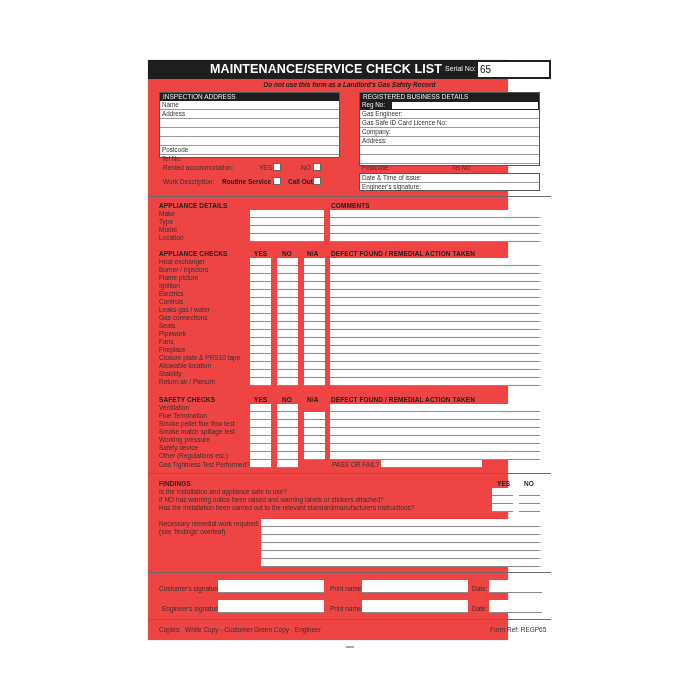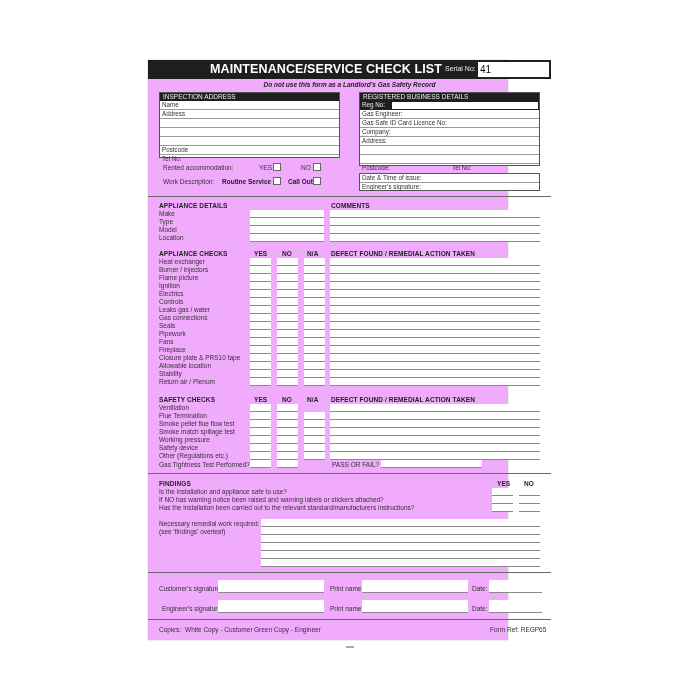--- a/index.html
+++ b/index.html
@@ -1,17 +1,17 @@
 <!DOCTYPE html>
 <html><head>
 <meta charset="utf-8">
 <style>
   html, body { margin:0; padding:0; background:#ffffff; }
   body { width:700px; height:700px; position:relative; font-family:"Liberation Sans", sans-serif; color:#222; overflow:hidden; }
-  .form { position:absolute; left:148px; top:60px; width:360px; height:580px; background:#f0abfc; box-shadow:0 0 1px #999; }
+  .form { position:absolute; left:148px; top:60px; width:360px; height:580px; background:#ef4444; box-shadow:0 0 1px #999; }
   .titlebar { position:absolute; left:0; top:0; width:403px; height:19px; background:#1e1e1e; }
   .title { position:absolute; left:62px; top:2px; font-size:12.5px; font-weight:bold; color:#fff; letter-spacing:0.1px; white-space:nowrap; }
   .serial-label { position:absolute; left:297px; top:5px; font-size:7px; color:#eee; white-space:nowrap; }
   .serial-box { position:absolute; left:329px; top:1px; width:73px; height:17px; background:#fff; border:1px solid #222; box-sizing:border-box; font-size:10px; line-height:15px; padding-left:2px; color:#111; }
   .notice { position:absolute; left:0; top:21px; width:403px; text-align:center; font-size:6.5px; font-weight:bold; font-style:italic; color:#222; }
   .panel { position:absolute; background:#fff; border:1px solid #555; box-sizing:border-box; }
   .panel-head { background:#1e1e1e; color:#eee; font-size:6.5px; height:8px; line-height:8px; padding-left:3px; white-space:nowrap; }
   .prow { height:8px; border-bottom:1px solid #999; font-size:6.3px; line-height:8px; padding-left:2px; white-space:nowrap; color:#333; box-sizing:content-box; position:relative; }
   .prow:last-child { border-bottom:none; }
   .lbl { position:absolute; font-size:6.5px; color:#333; white-space:nowrap; }
@@ -23,21 +23,21 @@
   .foot-mark { position:absolute; left:346px; top:646px; width:8px; height:2px; background:#aaa; }
 </style>
 </head>
 <body>
 
 <div class="form" id="form">
 
   <div class="titlebar">
     <div class="title">MAINTENANCE/SERVICE CHECK LIST</div>
     <div class="serial-label">Serial No:</div>
-    <div class="serial-box">41</div>
+    <div class="serial-box">65</div>
   </div>
   <div class="notice">Do not use this form as a Landlord's Gas Safety Record</div>
 
   <div class="panel" style="left:11px; top:32px; width:181px; height:66px;">
     <div class="panel-head">INSPECTION ADDRESS</div>
     <div>
       <div class="prow">Name</div>
       <div class="prow">Address</div>
       <div class="prow"></div>
       <div class="prow"></div>

